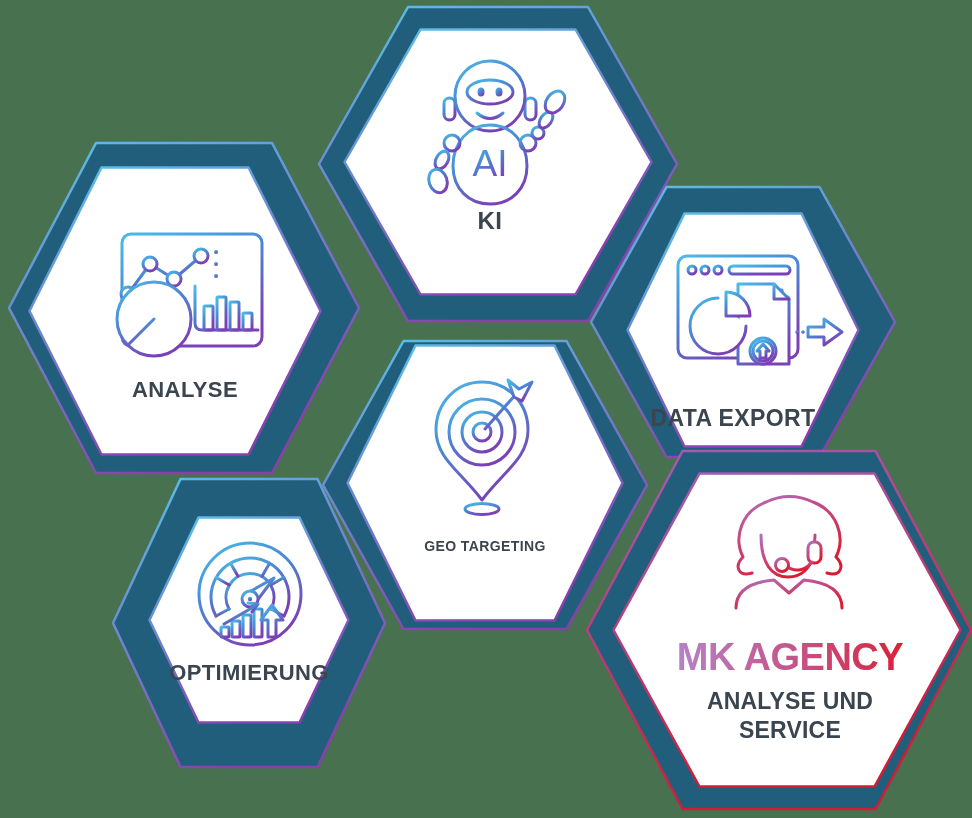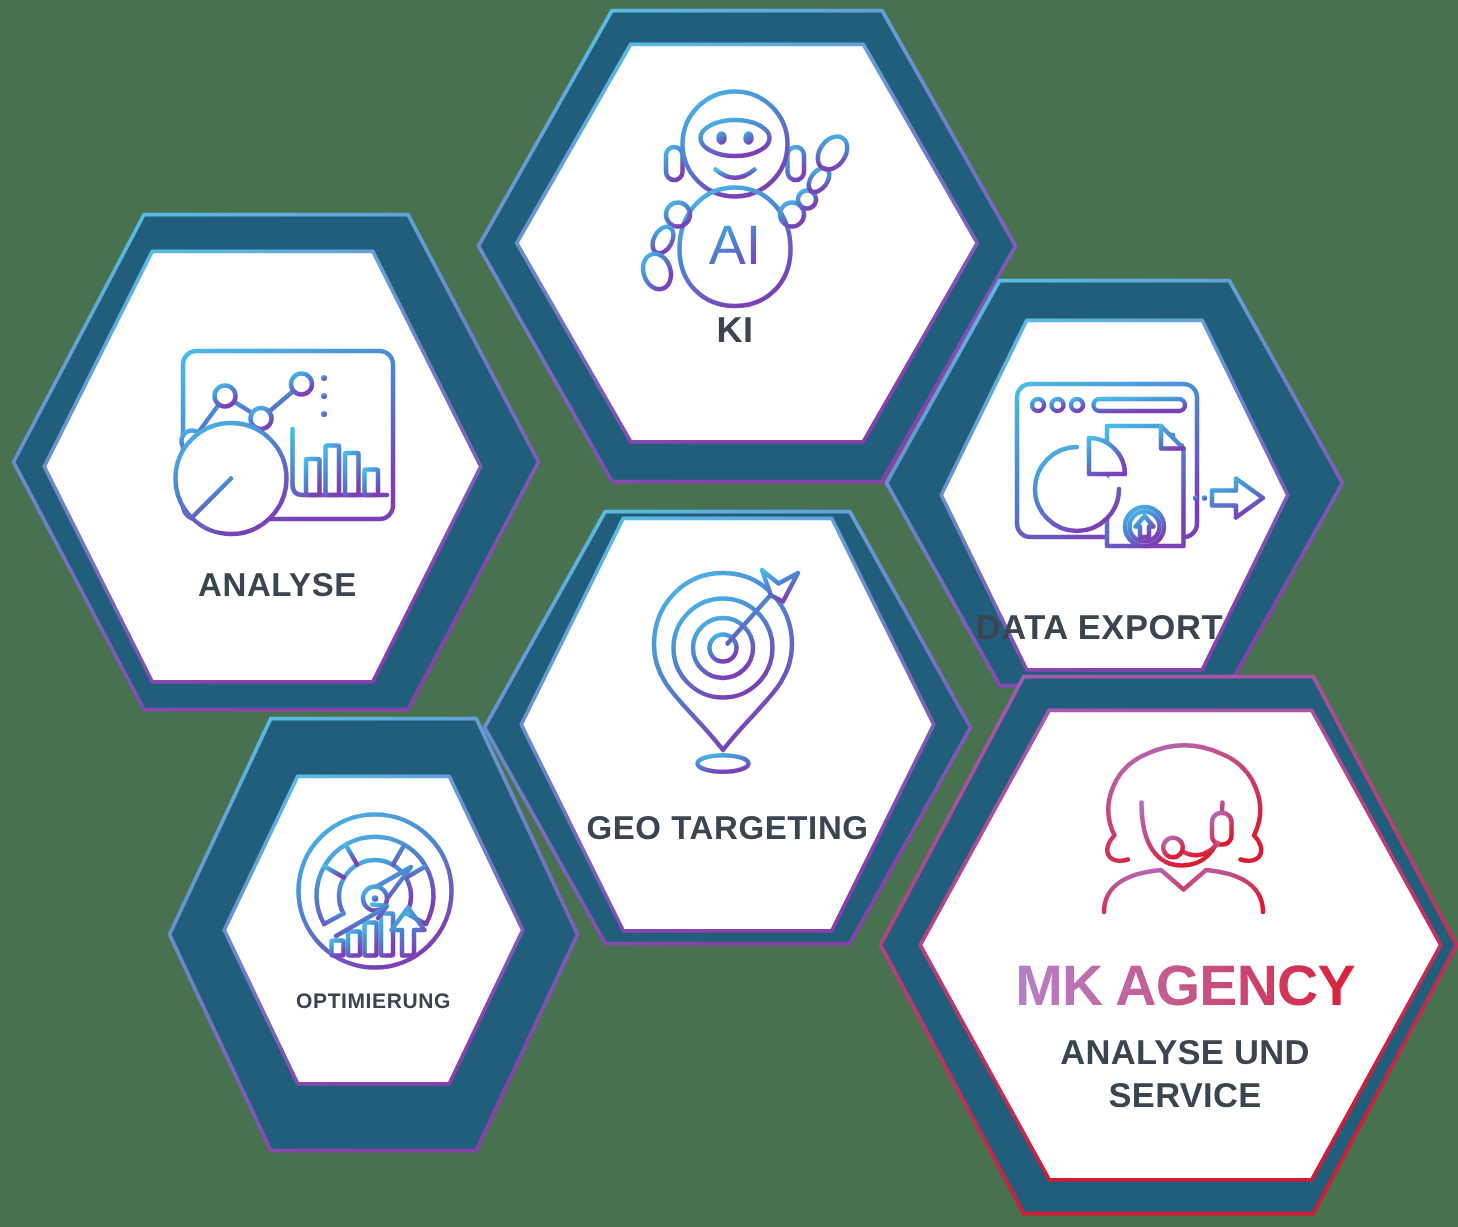--- a/index.html
+++ b/index.html
@@ -16,22 +16,22 @@
     position:absolute;
     color:#3A4550;
     font-weight:700;
     text-align:center;
     letter-spacing:.4px;
     line-height:1.25;
   }
   .lbl-ki{left:340px;top:206px;width:300px;font-size:24px;}
   .lbl-analyse{left:35px;top:376px;width:300px;font-size:22px;text-align:center;}
   .lbl-data{left:583px;top:364px;width:300px;font-size:23px;margin-top:40px;}
-  .lbl-geo{left:335px;top:538px;width:300px;font-size:22px;}
-  .lbl-opt{left:99px;top:659px;width:300px;font-size:14px;}
+  .lbl-geo{left:335px;top:538px;width:300px;font-size:14px;}
+  .lbl-opt{left:99px;top:659px;width:300px;font-size:22px;}
   .lbl-mk-sub{left:667px;top:687px;width:246px;font-size:23px;line-height:29px;letter-spacing:.2px;}
   .hexpath-teal{fill:#215E7C;stroke-width:2.5;stroke-linejoin:round;}
   .hexpath-white{fill:#FFFFFF;stroke-width:2.5;stroke-linejoin:round;}
   .ic{fill:none;stroke-width:3;stroke-linecap:round;stroke-linejoin:round;}
 </style>
 </head>
 <body>
 
 <div class="stage">
 

